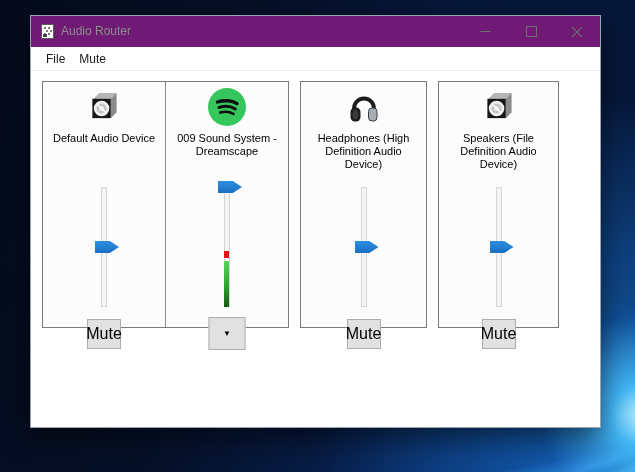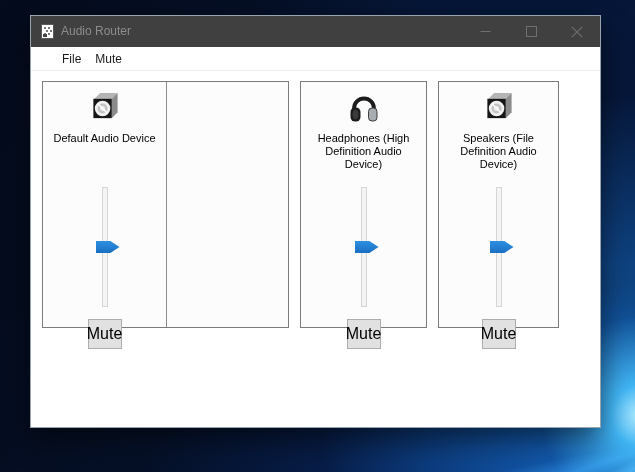--- a/index.html
+++ b/index.html
@@ -17,28 +17,28 @@
         rgba(8,38,96,.92) 44deg, rgba(6,26,66,.95) 58deg, rgba(6,22,56,.95) 120deg, rgba(6,22,56,.95) 360deg),
       linear-gradient(155deg, #0a1b3a 0%, #0c2a5a 55%, #0f4a92 100%);
   }
 
   
   .window {
     position:absolute; left:30px; top:15px; width:571px; height:413px;
     background:#ffffff; border:1px solid #9aa4ae;
     box-shadow:0 10px 26px rgba(0,0,0,.5);
   }
-  .titlebar { position:relative; height:31px; background:#404040; }
+  .titlebar { position:relative; height:31px; background:#701a75; }
   .app-icon { position:absolute; left:10px; top:8px; width:13px; height:15px; }
   .title { position:absolute; left:30px; top:8px; font-size:12px; color:#8d8d8d; white-space:nowrap; }
   .controls { position:absolute; right:0; top:0; height:31px; display:flex; }
   .ctl { width:46px; height:31px; display:flex; align-items:center; justify-content:center; }
 
   .menubar { position:relative; height:24px; background:#fff; border-bottom:1px solid #ededed;
-             display:flex; align-items:center; padding-left:24px; }
+             display:flex; align-items:center; padding-left:8px; }
   .menu-item { font-size:12px; color:#1b1b1b; padding:3px 7px; }
 
   
   .panel { position:absolute; top:65px; height:247px; background:#fcfcfc; border:1px solid #7b7b7b; }
   .panel-a { left:11px;  width:247px; display:flex; }
   .panel-b { left:269px; width:127px; }
   .panel-c { left:407px; width:121px; }
   .col { position:relative; width:123px; height:100%; }
   .col-full { width:100%; }
   .vdivider { width:1px; height:100%; background:#8d8d8d; }
@@ -124,20 +124,38 @@
       <div class="dev-label">Default Audio Device</div>
       <div class="slider">
         <div class="track"></div>
         <div class="thumb" style="top: 56px;"></div>
       </div>
       <button class="btn">Mute</button>
     </div>
 
     <div class="vdivider"></div>
 
+    <div class="col">
+      <svg class="dev-icon spotify" width="40" height="40" viewBox="0 0 40 40">
+        <circle cx="20" cy="20" r="19" fill="#35c65c"></circle>
+        <path d="M10.5 15 c6.5-2.2 14.5-1.6 19.5 1.6" stroke="#0e0e0e" stroke-width="3.4" fill="none" stroke-linecap="round"></path>
+        <path d="M12 20.5 c5.5-1.7 12-1.2 16.3 1.5" stroke="#0e0e0e" stroke-width="3" fill="none" stroke-linecap="round"></path>
+        <path d="M13.3 25.6 c4.4-1.3 9.4-.9 13.2 1.3" stroke="#0e0e0e" stroke-width="2.6" fill="none" stroke-linecap="round"></path>
+      </svg>
+      <div class="dev-label">009 Sound System - Dreamscape</div>
+      <div class="slider">
+        <div class="track"></div>
+        <div class="meter-peak" style="top: 65.6px;"></div>
+        <div class="meter-green" style="height: 45.6px; top: 76.4px;"></div>
+        <div class="thumb" style="top: -4px;"></div>
+      </div>
+      <button class="btn btn-drop">
+          <span>▼</span>
+        </button>
+    </div>
   </div>
 
   <div class="panel panel-b">
     <div class="col col-full">
       <svg class="dev-icon" width="34" height="34" viewBox="0 0 34 34">
         <path d="M7 21 v-3.5 a10 10 0 0 1 20 0 V21" fill="none" stroke="#1c1c1c" stroke-width="3.8" stroke-linecap="round"></path>
         <rect x="21.5" y="17" width="8.5" height="13" rx="3.5" fill="#a7adb3" stroke="#3a3a3a" stroke-width="1"></rect>
         <rect x="3.5" y="16.5" width="10" height="14" rx="4.5" fill="#1c1c1c"></rect>
         <ellipse cx="8.5" cy="23.5" rx="3" ry="5" fill="#3b3b3b"></ellipse>
       </svg>

